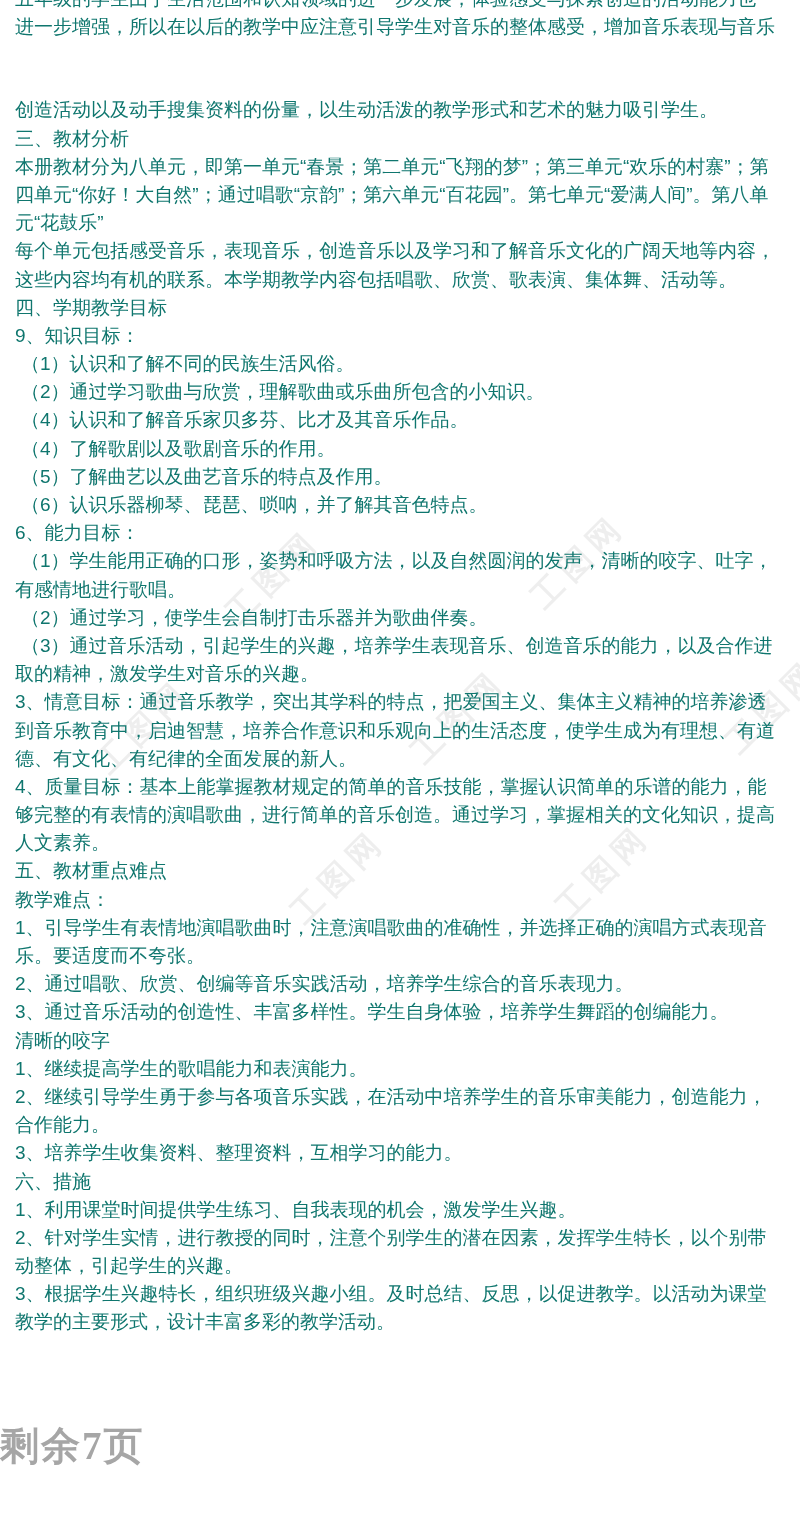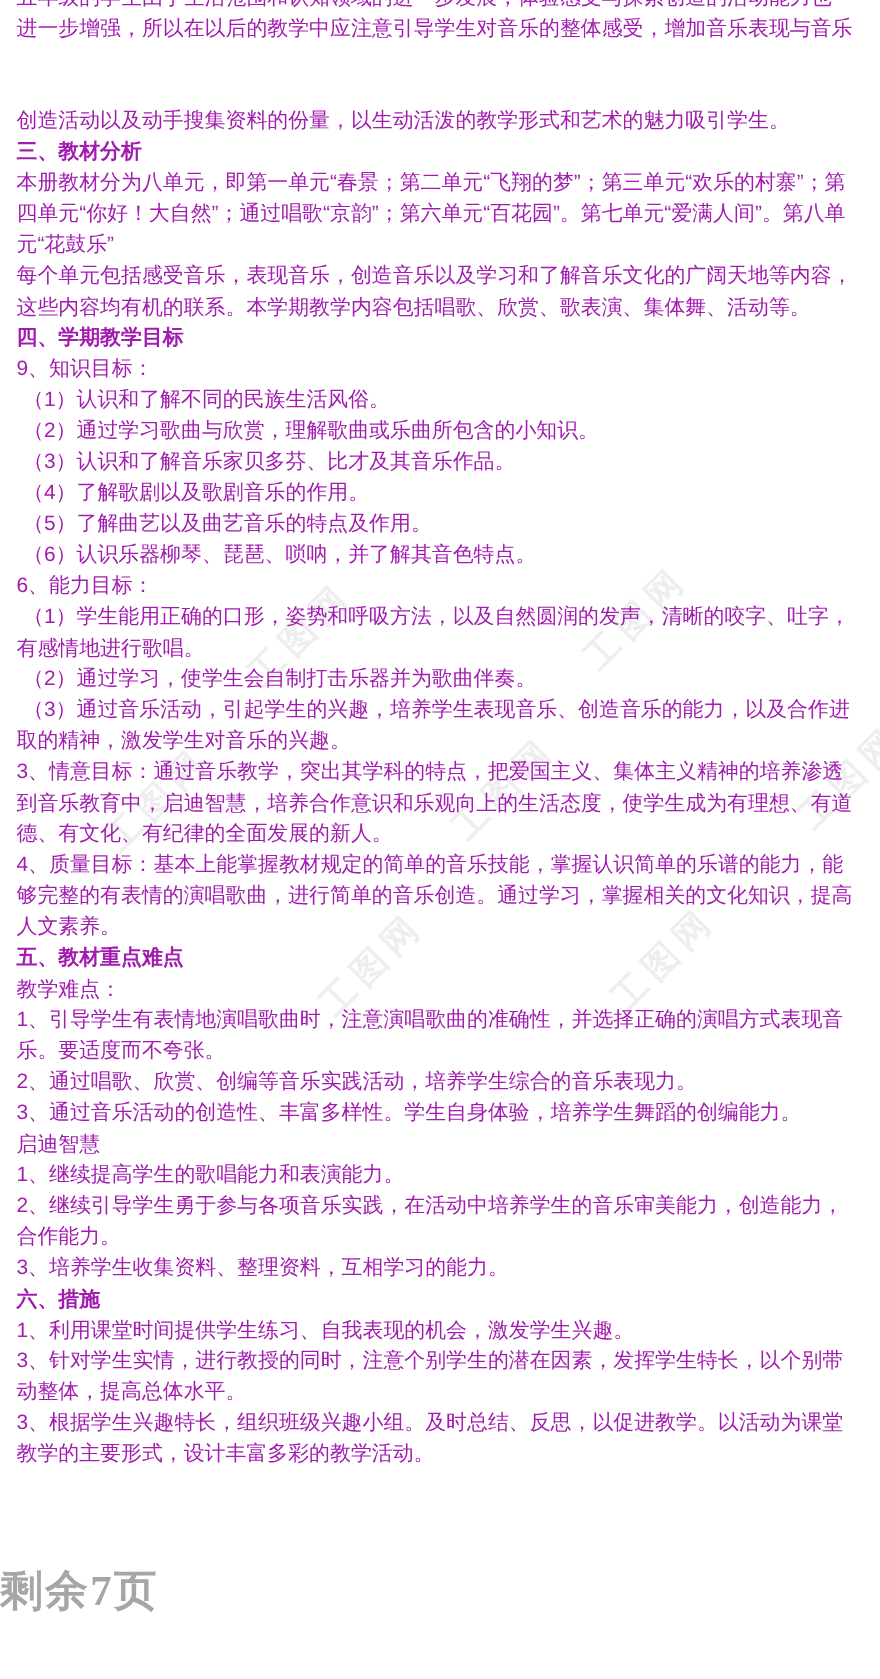--- a/index.html
+++ b/index.html
@@ -15,24 +15,24 @@
   .content {
     position: absolute;
     left: 15px;
     top: -15px;           
     width: 776px;
   }
   .line {
     height: 28.2px;
     line-height: 28.2px;
     font-size: 19px;
-    color: #a21caf;
+    color: #0f766e;
     white-space: pre;
   }
-  .line.h { font-weight: 700; }          
+  .line.h { font-weight: 400; }          
   .line.i { text-indent: 6px; }          
   .line.gap { height: 55px; }            
   
   .wm-layer { position: absolute; inset: 0; pointer-events: none; }
   .wm {
     position: absolute;
     transform: rotate(-45deg);
     font-size: 32px;
     font-weight: 700;
     letter-spacing: 7px;
@@ -79,21 +79,21 @@
       <div class="line h">三、教材分析</div>
       <div class="line p">本册教材分为八单元，即第一单元“春景；第二单元“飞翔的梦”；第三单元“欢乐的村寨”；第</div>
       <div class="line p">四单元“你好！大自然”；通过唱歌“京韵”；第六单元“百花园”。第七单元“爱满人间”。第八单</div>
       <div class="line p">元“花鼓乐”</div>
       <div class="line p">每个单元包括感受音乐，表现音乐，创造音乐以及学习和了解音乐文化的广阔天地等内容，</div>
       <div class="line p">这些内容均有机的联系。本学期教学内容包括唱歌、欣赏、歌表演、集体舞、活动等。</div>
       <div class="line h">四、学期教学目标</div>
       <div class="line p">9、知识目标：</div>
       <div class="line i">（1）认识和了解不同的民族生活风俗。</div>
       <div class="line i">（2）通过学习歌曲与欣赏，理解歌曲或乐曲所包含的小知识。</div>
-      <div class="line i">（3）认识和了解音乐家贝多芬、比才及其音乐作品。</div>
+      <div class="line i">（4）认识和了解音乐家贝多芬、比才及其音乐作品。</div>
       <div class="line i">（4）了解歌剧以及歌剧音乐的作用。</div>
       <div class="line i">（5）了解曲艺以及曲艺音乐的特点及作用。</div>
       <div class="line i">（6）认识乐器柳琴、琵琶、唢呐，并了解其音色特点。</div>
       <div class="line p">6、能力目标：</div>
       <div class="line i">（1）学生能用正确的口形，姿势和呼吸方法，以及自然圆润的发声，清晰的咬字、吐字，</div>
       <div class="line p">有感情地进行歌唱。</div>
       <div class="line i">（2）通过学习，使学生会自制打击乐器并为歌曲伴奏。</div>
       <div class="line i">（3）通过音乐活动，引起学生的兴趣，培养学生表现音乐、创造音乐的能力，以及合作进</div>
       <div class="line p">取的精神，激发学生对音乐的兴趣。</div>
       <div class="line p">3、情意目标：通过音乐教学，突出其学科的特点，把爱国主义、集体主义精神的培养渗透</div>
@@ -101,29 +101,29 @@
       <div class="line p">德、有文化、有纪律的全面发展的新人。</div>
       <div class="line p">4、质量目标：基本上能掌握教材规定的简单的音乐技能，掌握认识简单的乐谱的能力，能</div>
       <div class="line p">够完整的有表情的演唱歌曲，进行简单的音乐创造。通过学习，掌握相关的文化知识，提高</div>
       <div class="line p">人文素养。</div>
       <div class="line h">五、教材重点难点</div>
       <div class="line p">教学难点：</div>
       <div class="line p">1、引导学生有表情地演唱歌曲时，注意演唱歌曲的准确性，并选择正确的演唱方式表现音</div>
       <div class="line p">乐。要适度而不夸张。</div>
       <div class="line p">2、通过唱歌、欣赏、创编等音乐实践活动，培养学生综合的音乐表现力。</div>
       <div class="line p">3、通过音乐活动的创造性、丰富多样性。学生自身体验，培养学生舞蹈的创编能力。</div>
-      <div class="line p">启迪智慧</div>
+      <div class="line p">清晰的咬字</div>
       <div class="line p">1、继续提高学生的歌唱能力和表演能力。</div>
       <div class="line p">2、继续引导学生勇于参与各项音乐实践，在活动中培养学生的音乐审美能力，创造能力，</div>
       <div class="line p">合作能力。</div>
       <div class="line p">3、培养学生收集资料、整理资料，互相学习的能力。</div>
       <div class="line h">六、措施</div>
       <div class="line p">1、利用课堂时间提供学生练习、自我表现的机会，激发学生兴趣。</div>
-      <div class="line p">3、针对学生实情，进行教授的同时，注意个别学生的潜在因素，发挥学生特长，以个别带</div>
-      <div class="line p">动整体，提高总体水平。</div>
+      <div class="line p">2、针对学生实情，进行教授的同时，注意个别学生的潜在因素，发挥学生特长，以个别带</div>
+      <div class="line p">动整体，引起学生的兴趣。</div>
       <div class="line p">3、根据学生兴趣特长，组织班级兴趣小组。及时总结、反思，以促进教学。以活动为课堂</div>
       <div class="line p">教学的主要形式，设计丰富多彩的教学活动。</div>
     </main>
 
   <div class="footer">
     <span>剩余7页</span>
   </div>
 
 </div>
 

